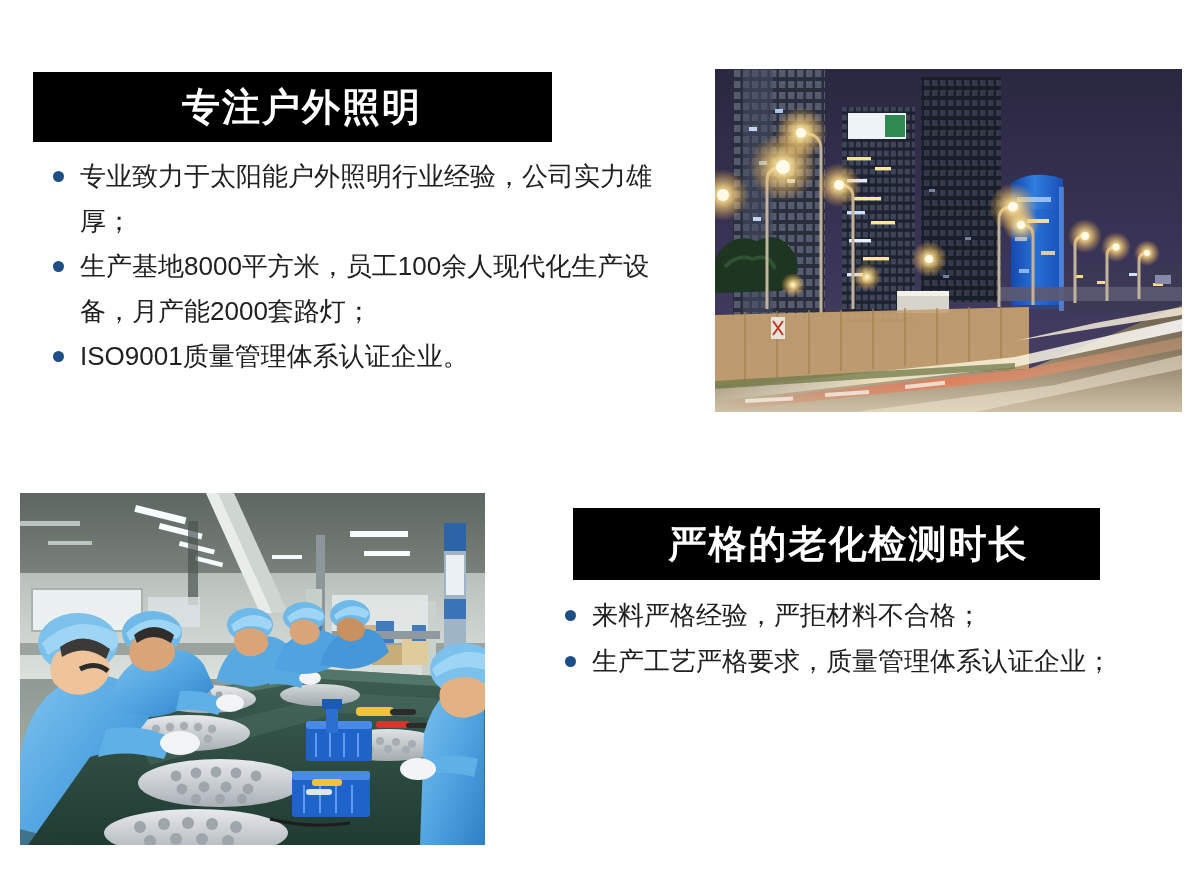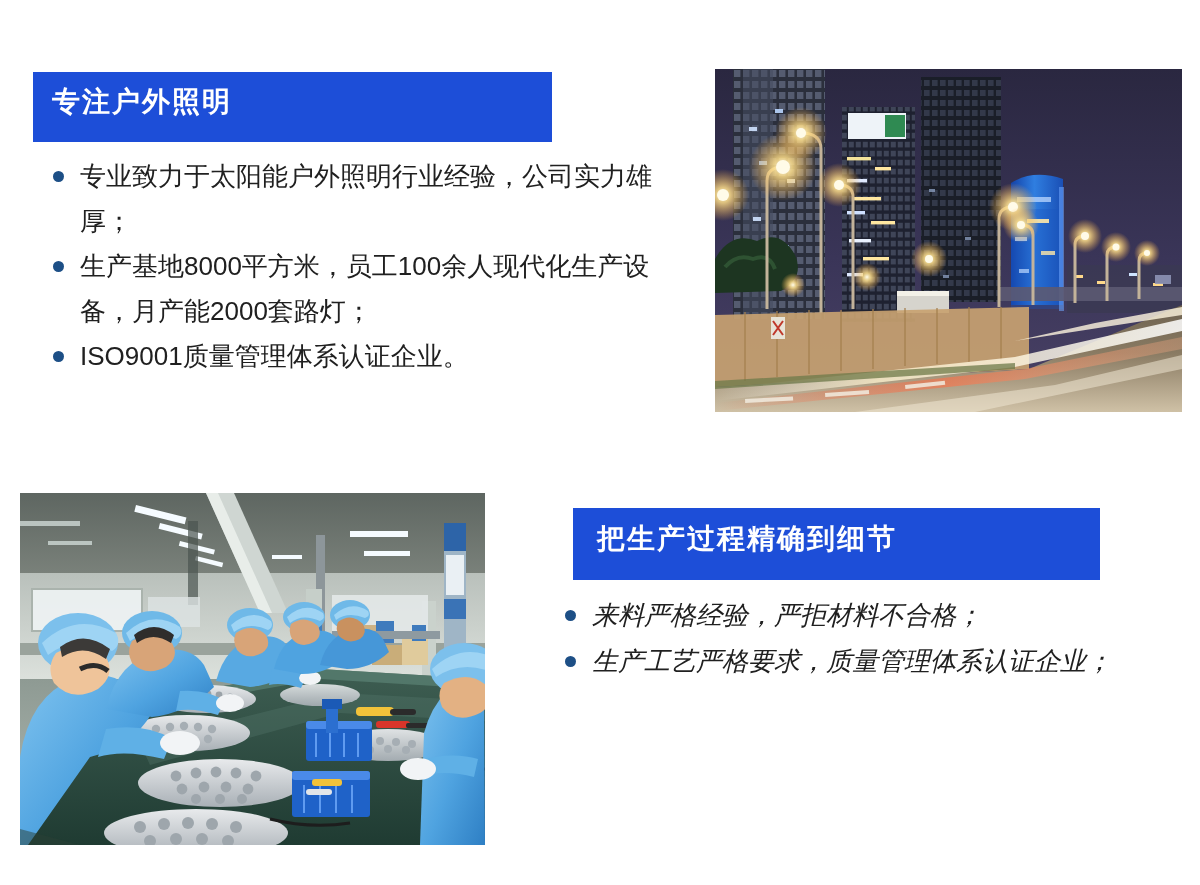--- a/index.html
+++ b/index.html
@@ -24,28 +24,29 @@
     width: 660px;
   }
   .section-two-text {
     position: absolute;
     left: 545px;
     top: 508px;
     width: 640px;
   }
 
   .banner {
-    background: #1d4ed8;
+    background: #000000;
     color: #ffffff;
-    font-size: 28px;
+    font-size: 38px;
     font-weight: 700;
     letter-spacing: 2px;
     line-height: 1;
     display: inline-block;
     box-sizing: border-box;
+    text-align: center;
   }
   .banner-one {
     width: 519px;
     height: 70px;
     padding: 16px 0 0 19px;
   }
   .banner-two {
     width: 527px;
     height: 72px;
     padding: 17px 0 0 24px;
@@ -81,21 +82,20 @@
   .list-one li {
     line-height: 45px;
     margin-bottom: 0px;
   }
   .list-one li .dot { top: 17px; }
 
   
   .list-two {
     margin-top: 33px;
     margin-left: 0px;
-    font-style: italic;
   }
   .list-two li {
     line-height: 46px;
     padding-left: 30px;
   }
   .list-two li .dot { top: 18px; left: 4px; }
 
   
   .photo {
     position: absolute;
@@ -310,21 +310,21 @@
       <rect x="30" y="330" width="48" height="4" transform="rotate(-3 30 330)"></rect>
       <rect x="110" y="324" width="44" height="4" transform="rotate(-4 110 324)"></rect>
       <rect x="190" y="316" width="40" height="4" transform="rotate(-6 190 316)"></rect>
     </g>
 
     <path d="M0 312 L300 294 L300 300 L0 320 Z" fill="#6d7a4a" opacity=".75"></path>
   </svg>
 </div>
 
 <div class="section-two-text">
-  <div class="banner banner-two">把生产过程精确到细节</div>
+  <div class="banner banner-two">严格的老化检测时长</div>
 
   <ul class="bullets list-two">
     <li>
       <span class="dot"></span>
       <span>来料严格经验，严拒材料不合格；</span>
     </li>
     <li>
       <span class="dot"></span>
       <span>生产工艺严格要求，质量管理体系认证企业；</span>
     </li>

